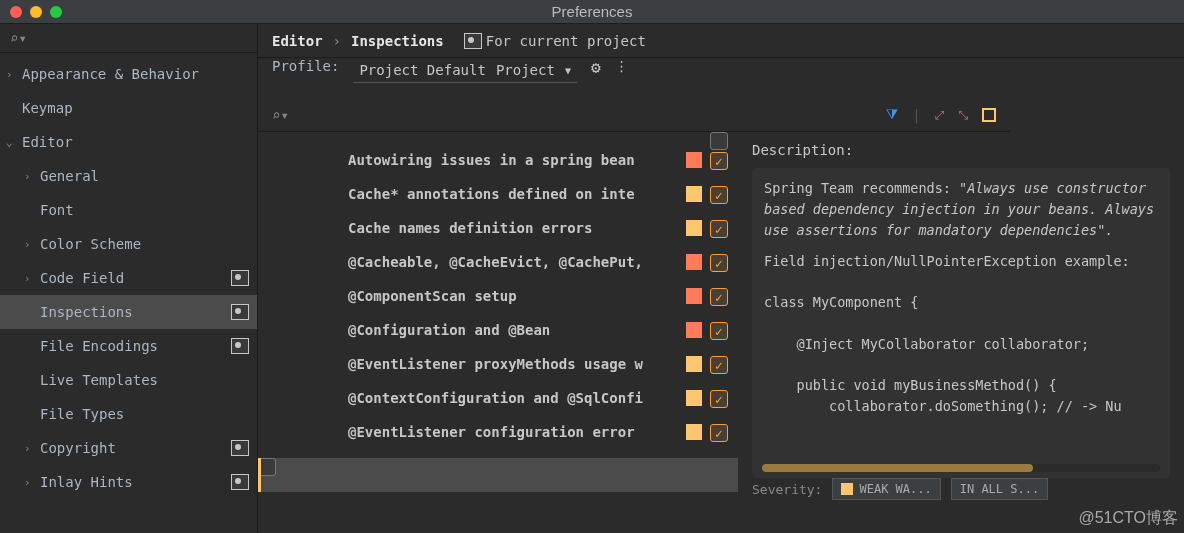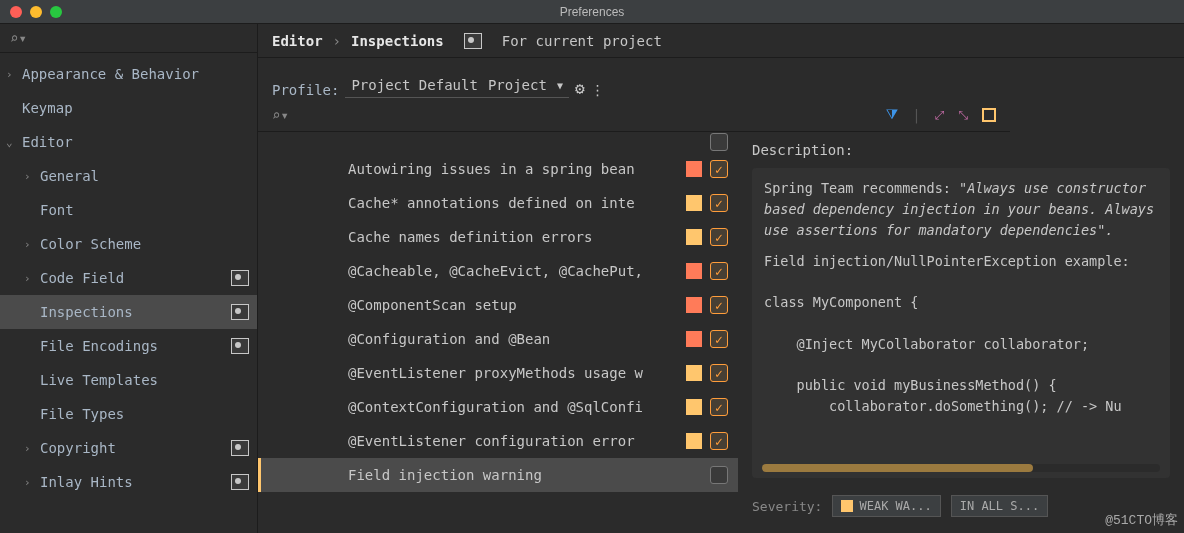--- a/index.html
+++ b/index.html
@@ -15,21 +15,21 @@
   }
   .titlebar {
     height: 24px;
     background: #3c3f41;
     display: flex;
     align-items: center;
     justify-content: center;
     position: relative;
     border-bottom: 1px solid #1c1c1c;
     font-family: -apple-system, sans-serif;
-    font-size: 12px;
+    font-size: 15px;
     color: #bbb;
   }
   .traffic { position: absolute; left: 10px; top: 6px; display: flex; gap: 8px; }
   .dot { width: 12px; height: 12px; border-radius: 50%; }
   .red { background: #ff5f57; }
   .yellow { background: #febc2e; }
   .green { background: #28c840; }
   .shell { display: flex; height: calc(100% - 24px); }
   .sidebar {
     width: 258px;
@@ -87,26 +87,26 @@
   .crumb {
     height: 34px;
     display: flex;
     align-items: center;
     gap: 10px;
     padding: 0 14px;
     border-bottom: 1px solid #1c1c1c;
   }
   .crumb b { color: #e6e6e6; font-weight: bold; }
   .crumb .sep { color: #888; }
-  .forproj { display: flex; align-items: center; gap: 20px; color: #c7c7c7; margin-left: 10px; }
+  .forproj { display: flex; align-items: center; gap: 4px; color: #c7c7c7; margin-left: 10px; }
   .profilebar {
     height: 40px;
     display: flex;
-    align-items: flex-end;
-    gap: 6px;
+    align-items: flex-start;
+    gap: 14px;
     padding: 0 14px;
   }
   .profile-sel {
     border-bottom: 1px solid #555;
     padding: 4px 6px;
     display: flex;
     align-items: center;
     gap: 10px;
     color: #c7c7c7;
   }
@@ -134,25 +134,26 @@
     display: flex;
     overflow: hidden;
   }
   .insp-list {
     width: 480px;
     overflow: hidden;
     position: relative;
   }
   .insp-row {
     display: flex;
-    align-items: center;
+    align-items: flex-start;
     height: 34px;
     padding: 0 10px 0 0;
     cursor: default;
     position: relative;
+    font-weight: bold;
   }
   .insp-row.selected { background: #4b4b4b; }
   .insp-row.selected::before {
     content: "";
     position: absolute;
     left: 0; top: 0; bottom: 0;
     width: 3px;
     background: #ffc66d;
   }
   .insp-label {
@@ -219,43 +220,43 @@
     position: absolute;
     left: 0; top: 0;
     width: 68%; height: 100%;
     background: #9b7a3f;
     border-radius: 4px;
   }
   .sev-bar {
     display: flex;
     align-items: center;
     gap: 10px;
-    margin-top: 17px;
+    margin-top: 0;
     color: #888;
     font-size: 13px;
   }
   .sev-btn {
     background: #3c3f41;
     border: 1px solid #555;
     padding: 3px 8px;
     color: #aaa;
     display: flex;
     align-items: center;
     gap: 6px;
     font-family: inherit;
     font-size: 12px;
   }
   .sev-btn .sw { width: 12px; height: 12px; background: #ffc66d; }
   .watermark {
     position: absolute;
     right: 6px; bottom: 4px;
     color: #ddd;
-    font-size: 13px;
+    font-size: 16px;
     opacity: .7;
-    font-family: Liberation Mono, monospace;
+    font-family: Liberation Sans, sans-serif;
   }
 </style>
 </head>
 <body>
 
 <div class="titlebar">
   <div class="traffic">
     <div class="dot red"></div>
     <div class="dot yellow"></div>
     <div class="dot green"></div>
@@ -400,21 +401,20 @@
             <span class="insp-label">@ContextConfiguration and @SqlConfi</span>
             <span class="sev-sw sev-weak"></span>
             <span class="chk-ic on"></span>
           </div>
           <div class="insp-row">
             <span class="insp-label">@EventListener configuration error</span>
             <span class="sev-sw sev-weak"></span>
             <span class="chk-ic on"></span>
           </div>
           <div class="insp-row selected">
-            <span class="insp-label">Field injection warning</span>
             <span class="chk-ic"></span>
           </div>
         </div>
 
       <div class="desc-panel">
         <div class="desc-title">Description:</div>
         <div class="desc-body">
           <div>
             <b>Spring Team recommends:</b>
             <i>"Always use constructor based dependency injection in your beans. Always use assertions for mandatory dependencies".</i>

